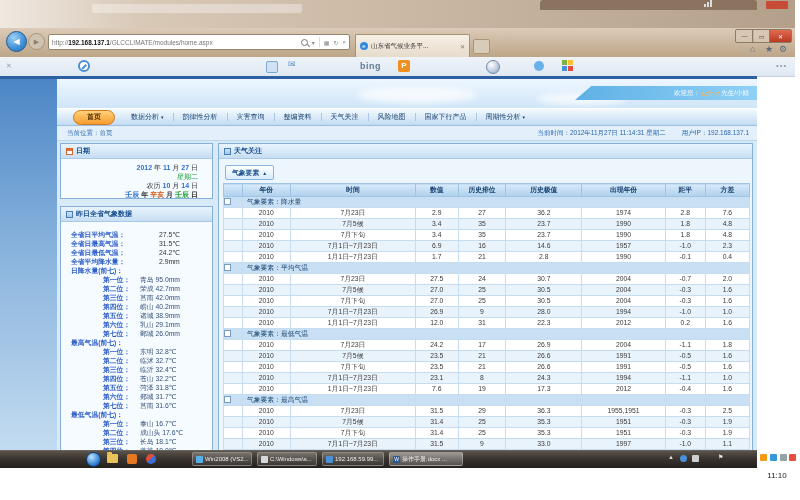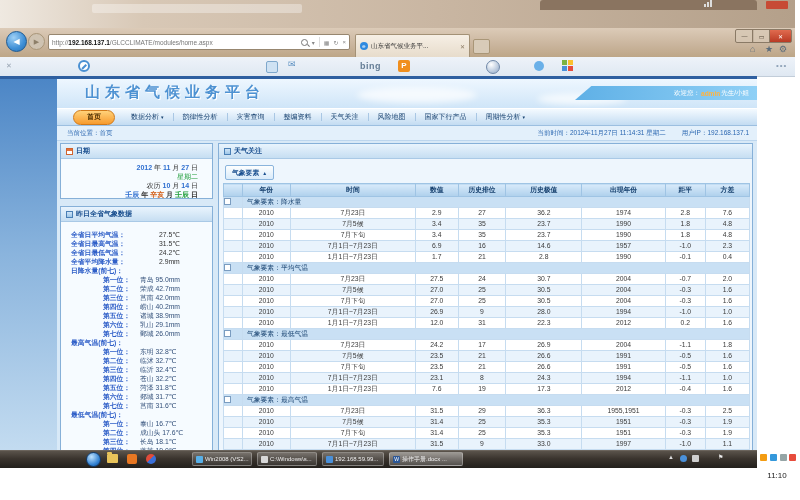--- a/index.html
+++ b/index.html
@@ -198,21 +198,20 @@
   <div id="tb-dots" class="abs">•••</div>
 
   <div id="page" class="abs">
     <div id="topline" class="abs"></div>
     <div id="leftstrip" class="abs"></div>
 
     <div id="pg-header" class="abs">
       <div class="cloud abs" style="left:300px;top:8px;width:120px;height:16px"></div>
       <div class="cloud abs" style="left:480px;top:14px;width:90px;height:12px"></div>
     </div>
-    <div id="pg-title" class="abs">山东省气候业务平台</div>
     <div id="ribbon" class="abs">
       <span>欢迎您：</span>
       <span class="adm">admin</span>
       <span> 先生/小姐</span>
     </div>
 
     <div id="pg-nav" class="abs">
         <div class="nav-item active">
           <span>首页</span>
         </div>

